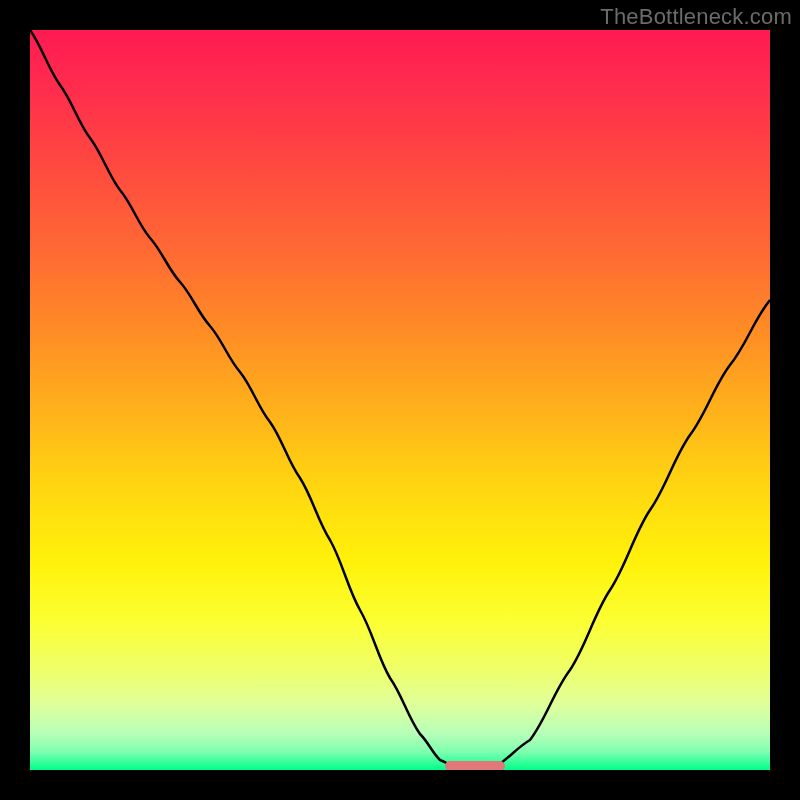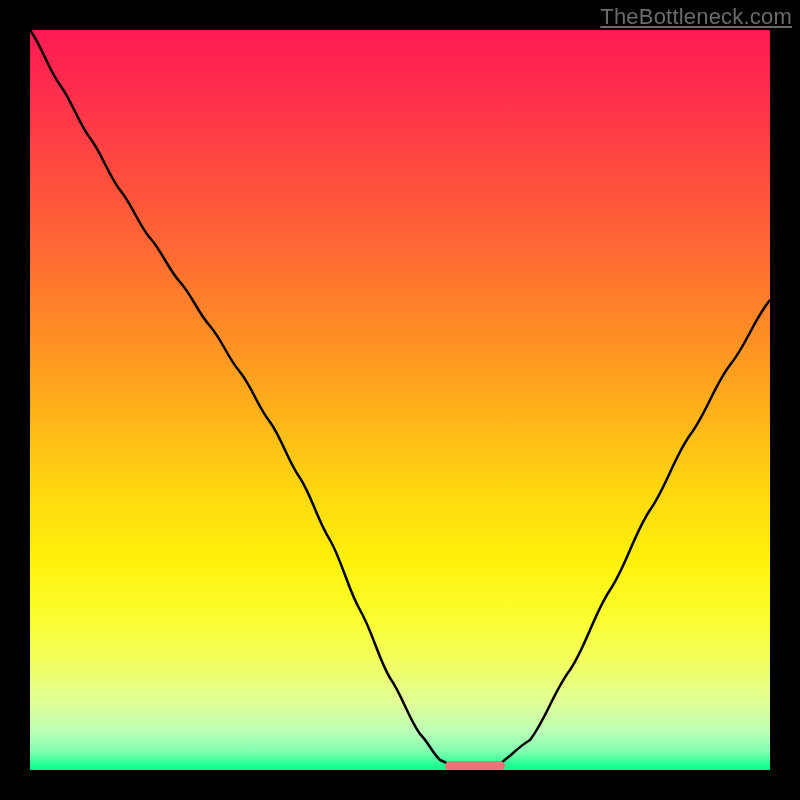--- a/index.html
+++ b/index.html
@@ -54,21 +54,20 @@
   }
   .watermark {
     position: absolute;
     top: 4px;
     right: 8px;
     color: #6b6b6b;
     font-size: 22px;
     font-weight: 500;
     letter-spacing: 0.2px;
     user-select: none;
-    text-decoration: underline;
   }
   .curve {
     position: absolute;
     left: 0;
     top: 0;
     width: 740px;
     height: 740px;
   }
   .floor-bar {
     position: absolute;

